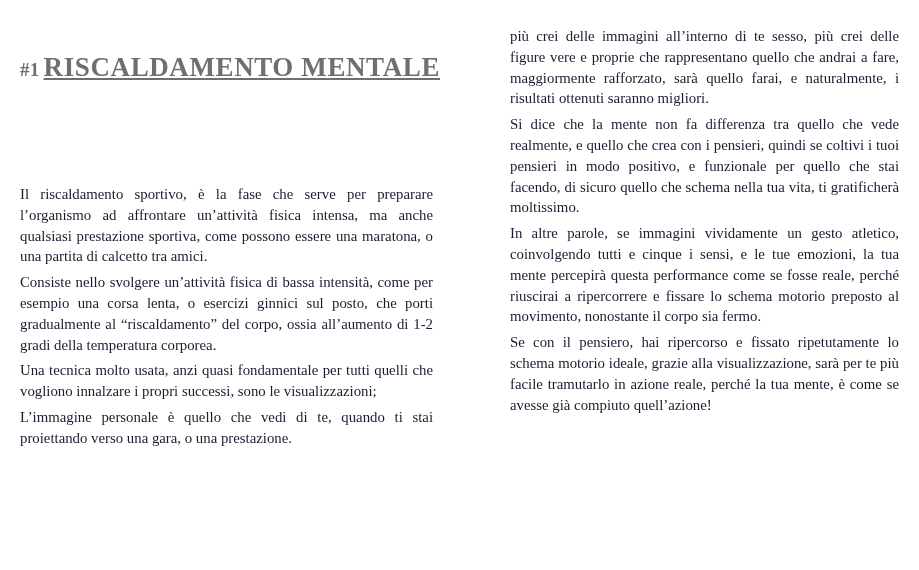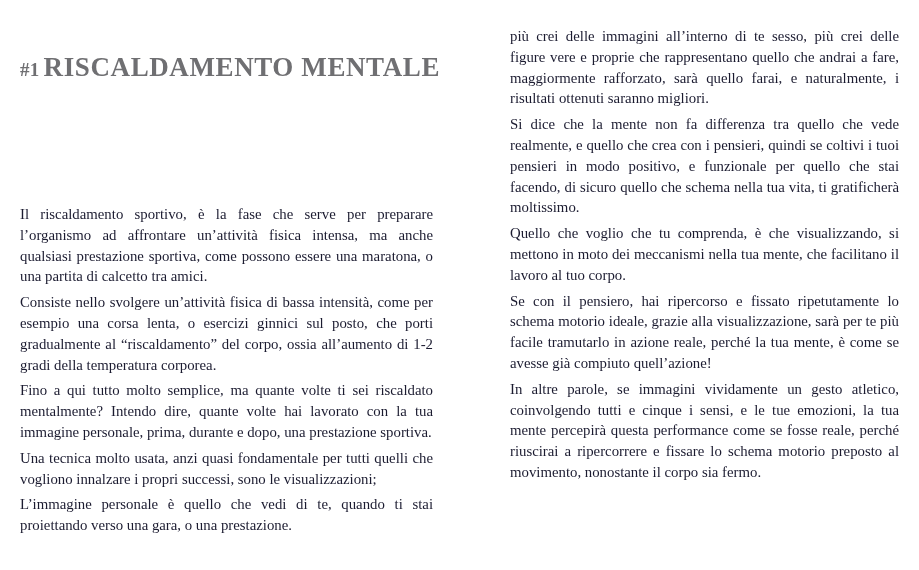--- a/index.html
+++ b/index.html
@@ -23,61 +23,60 @@
     white-space: nowrap;
   }
   .title .prefix {
     font-size: 19px;
     letter-spacing: 0.3px;
   }
   .title .main {
     font-size: 27px;
     letter-spacing: 0.6px;
     margin-left: 4px;
+    text-decoration: underline;
   }
   .col {
     position: absolute;
     text-align: justify;
     font-size: 14.8px;
     line-height: 20.8px;
     color: #1b1b30;
   }
   .col p {
     margin: 4px 0 5px 0;
     font-family: Liberation Serif, serif;
   }
   .col-left {
     left: 20px;
-    top: 200px;
+    top: 180px;
     width: 413px;
   }
   .col-right {
     left: 510px;
     top: 22px;
     width: 389px;
   }
 </style>
 </head>
 <body>
 
 <div class="page">
 
   <h1 class="title">
     <span class="prefix">#1</span><span class="main">RISCALDAMENTO MENTALE</span>
   </h1>
 
   <div class="col col-left">
     <p>Il riscaldamento sportivo, è la fase che serve per preparare l’organismo ad affrontare un’attività fisica intensa, ma anche qualsiasi prestazione sportiva, come possono essere una maratona, o una partita di calcetto tra amici.</p>
     <p>Consiste nello svolgere un’attività fisica di bassa intensità, come per esempio una corsa lenta, o esercizi ginnici sul posto, che porti gradualmente al “riscaldamento” del corpo, ossia all’aumento di 1-2 gradi della temperatura corporea.</p>
-    <p>Fino a qui tutto molto semplice, ma quante volte ti sei riscaldato mentalmente? Intendo dire, quante volte hai lavorato con la tua immagine personale, prima, durante e dopo, una prestazione sportiva.</p>
     <p>Una tecnica molto usata, anzi quasi fondamentale per tutti quelli che vogliono innalzare i propri successi, sono le visualizzazioni;</p>
     <p>L’immagine personale è quello che vedi di te, quando ti stai proiettando verso una gara, o una prestazione.</p>
   </div>
 
   <div class="col col-right">
     <p>più crei delle immagini all’interno di te sesso, più crei delle figure vere e proprie che rappresentano quello che andrai a fare, maggiormente rafforzato, sarà quello farai, e naturalmente, i risultati ottenuti saranno migliori.</p>
     <p>Si dice che la mente non fa differenza tra quello che vede realmente, e quello che crea con i pensieri, quindi se coltivi i tuoi pensieri in modo positivo, e funzionale per quello che stai facendo, di sicuro quello che schema nella tua vita, ti gratificherà moltissimo.</p>
-    <p>Quello che voglio che tu comprenda, è che visualizzando, si mettono in moto dei meccanismi nella tua mente, che facilitano il lavoro al tuo corpo.</p>
+    <p>In altre parole, se immagini vividamente un gesto atletico, coinvolgendo tutti e cinque i sensi, e le tue emozioni, la tua mente percepirà questa performance come se fosse reale, perché riuscirai a ripercorrere e fissare lo schema motorio preposto al movimento, nonostante il corpo sia fermo.</p>
     <p>Se con il pensiero, hai ripercorso e fissato ripetutamente lo schema motorio ideale, grazie alla visualizzazione, sarà per te più facile tramutarlo in azione reale, perché la tua mente, è come se avesse già compiuto quell’azione!</p>
-    <p>In altre parole, se immagini vividamente un gesto atletico, coinvolgendo tutti e cinque i sensi, e le tue emozioni, la tua mente percepirà questa performance come se fosse reale, perché riuscirai a ripercorrere e fissare lo schema motorio preposto al movimento, nonostante il corpo sia fermo.</p>
   </div>
 
 </div>
 
 </body></html>

